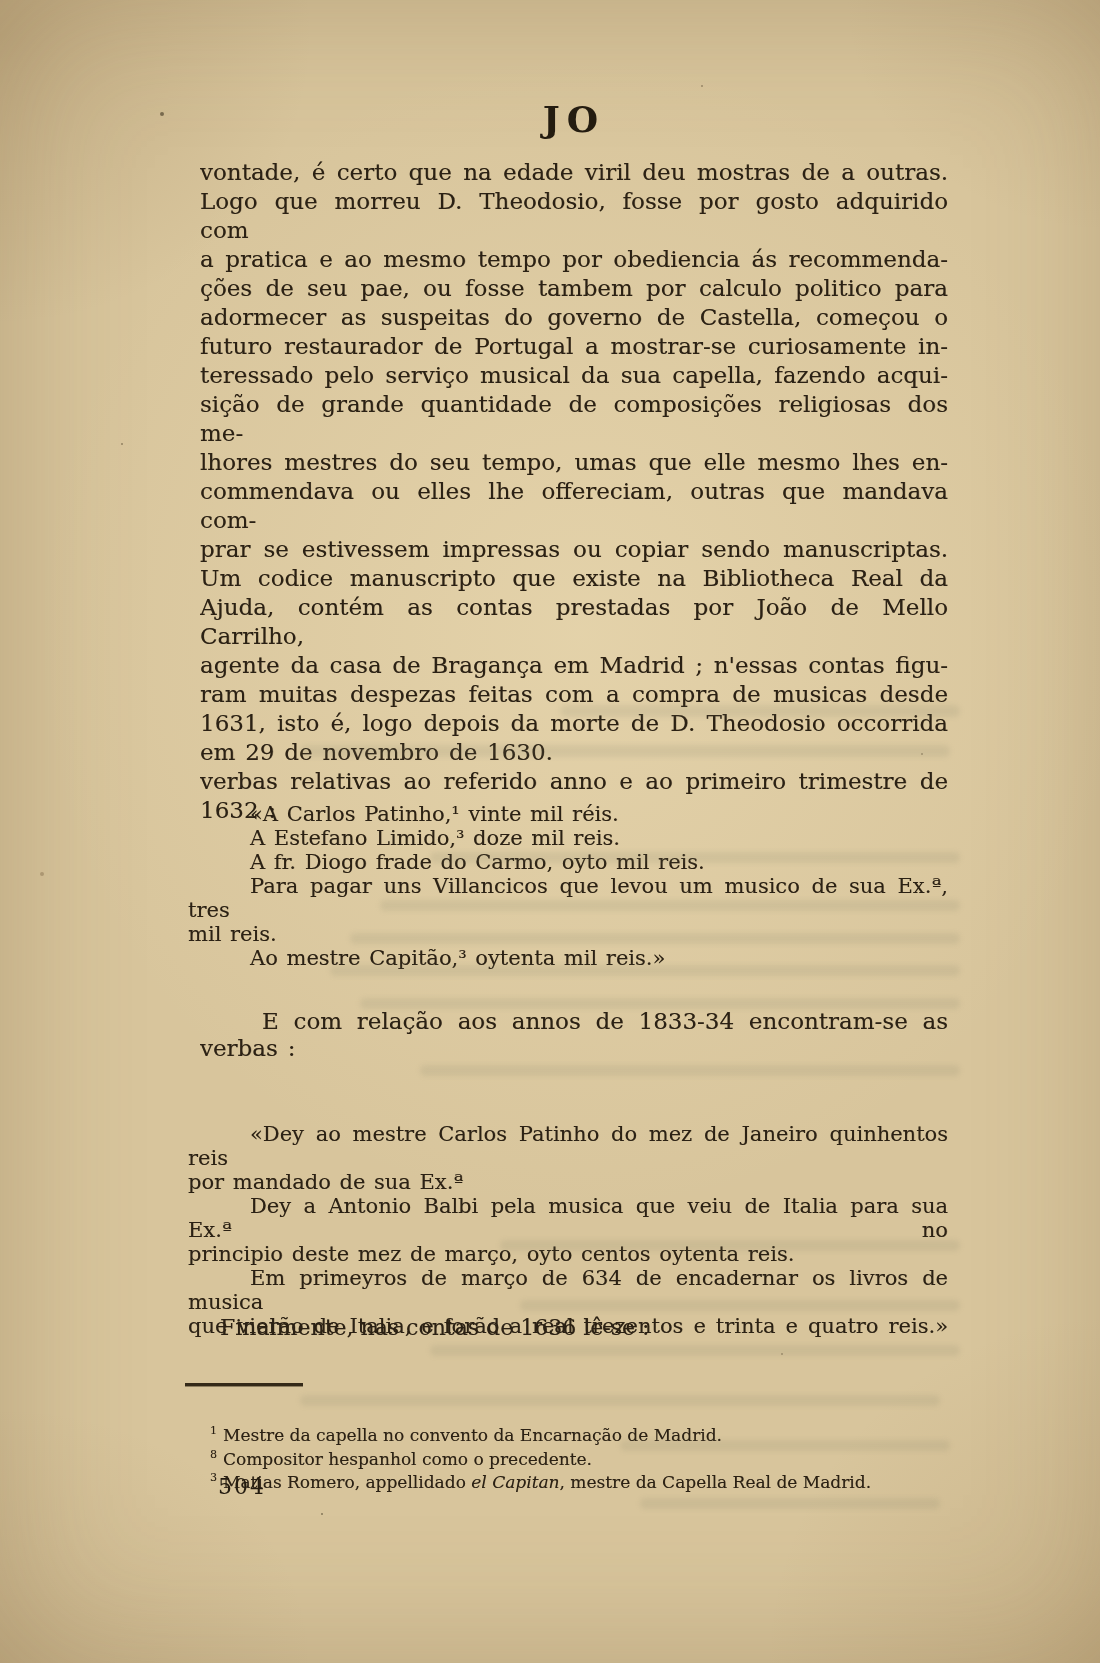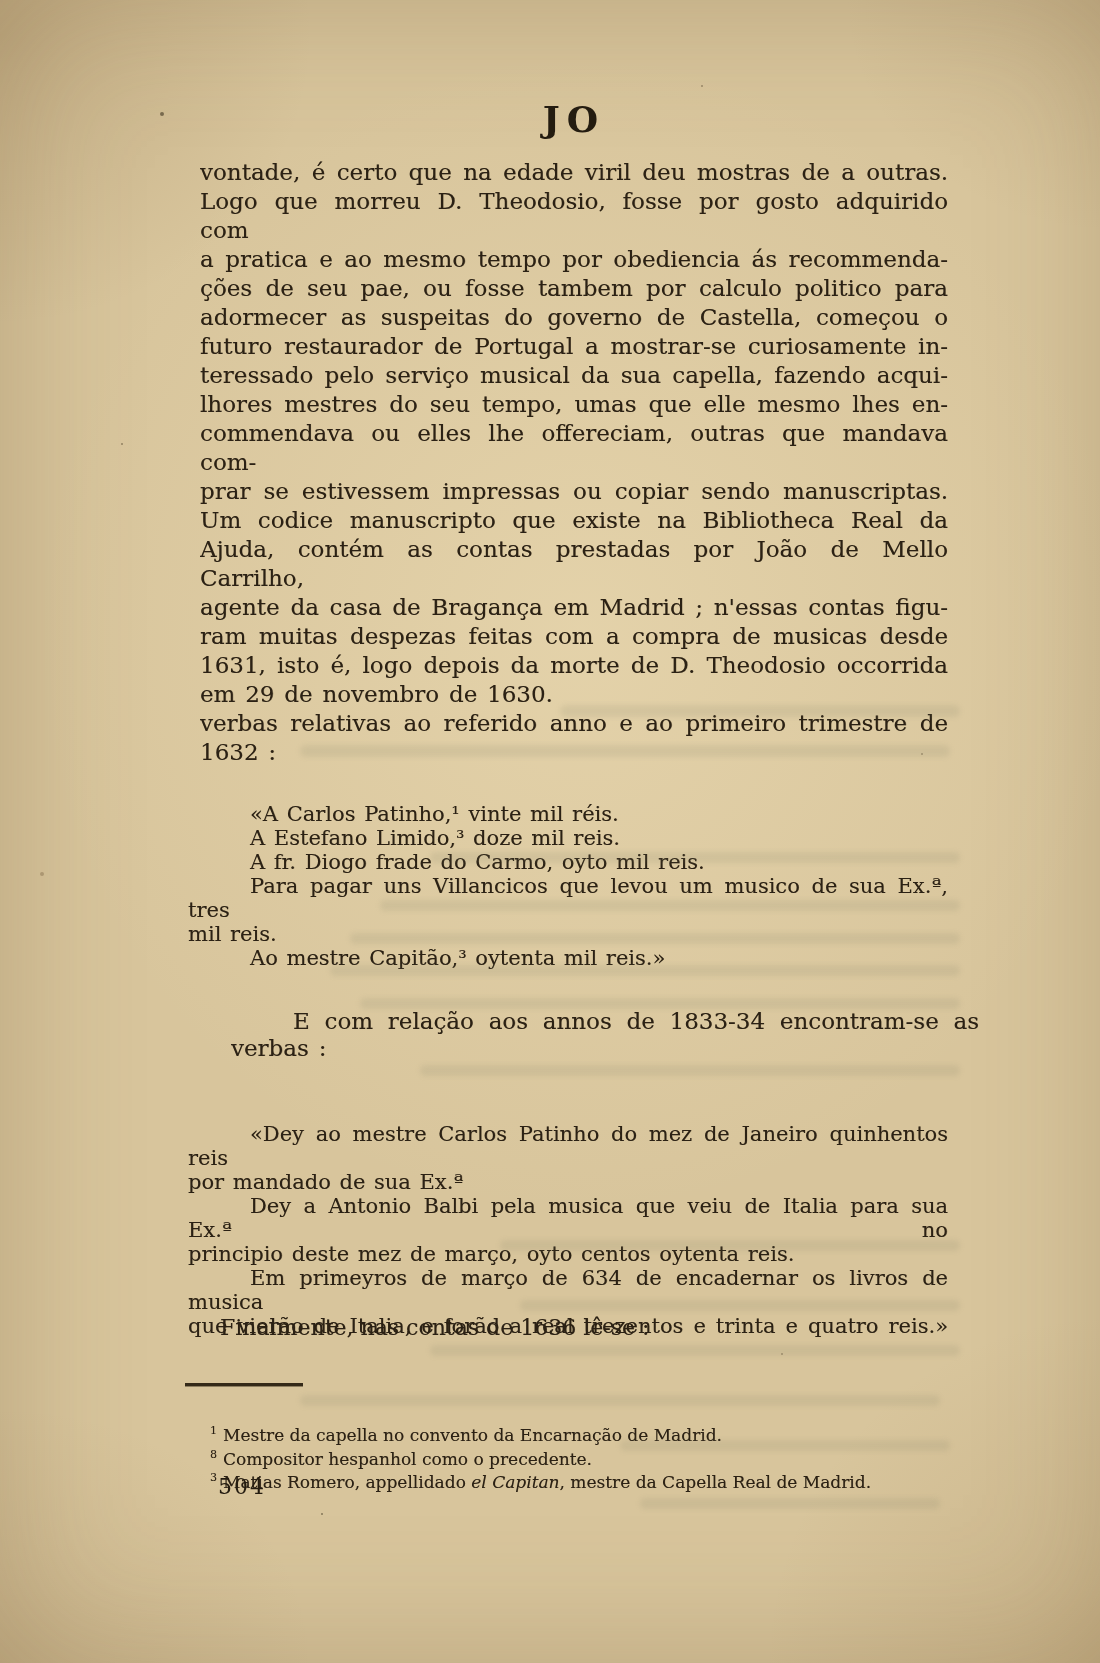--- a/index.html
+++ b/index.html
@@ -75,20 +75,21 @@
   <div class="hdr">JO</div>
 
   <div class="col body-txt" style="top:158px;">
       <div class="ln j">vontade, é certo que na edade viril deu mostras de a outras.</div>
       <div class="ln j">Logo que morreu D. Theodosio, fosse por gosto adquirido com</div>
       <div class="ln j">a pratica e ao mesmo tempo por obediencia ás recommenda-</div>
       <div class="ln j">ções de seu pae, ou fosse tambem por calculo politico para</div>
       <div class="ln j">adormecer as suspeitas do governo de Castella, começou o</div>
       <div class="ln j">futuro restaurador de Portugal a mostrar-se curiosamente in-</div>
       <div class="ln j">teressado pelo serviço musical da sua capella, fazendo acqui-</div>
+      <div class="ln j">sição de grande quantidade de composições religiosas dos me-</div>
       <div class="ln j">lhores mestres do seu tempo, umas que elle mesmo lhes en-</div>
       <div class="ln j">commendava ou elles lhe offereciam, outras que mandava com-</div>
       <div class="ln j">prar se estivessem impressas ou copiar sendo manuscriptas.</div>
       <div class="ln j">Um codice manuscripto que existe na Bibliotheca Real da</div>
       <div class="ln j">Ajuda, contém as contas prestadas por João de Mello Carrilho,</div>
       <div class="ln j">agente da casa de Bragança em Madrid ; n'essas contas figu-</div>
       <div class="ln j">ram muitas despezas feitas com a compra de musicas desde</div>
       <div class="ln j">1631, isto é, logo depois da morte de D. Theodosio occorrida</div>
       <div class="ln">em 29 de novembro de 1630.</div>
       <div class="ln j">verbas relativas ao referido anno e ao primeiro trimestre de</div>
@@ -97,21 +98,21 @@
 
   <div class="col quote-txt" style="top:802px; left:188px; width:760px;">
       <div class="ln ind">«A Carlos Patinho,¹ vinte mil réis.</div>
       <div class="ln ind">A Estefano Limido,³ doze mil reis.</div>
       <div class="ln ind">A fr. Diogo frade do Carmo, oyto mil reis.</div>
       <div class="ln j ind">Para pagar uns Villancicos que levou um musico de sua Ex.ª, tres</div>
       <div class="ln">mil reis.</div>
       <div class="ln ind">Ao mestre Capitão,³ oytenta mil reis.»</div>
     </div>
 
-  <div class="col body-txt between" style="top:1008px;margin-left:31px;">
+  <div class="col body-txt between" style="top:1008px;">
       <div class="ln j ind">E com relação aos annos de 1833-34 encontram-se as</div>
       <div class="ln">verbas :</div>
     </div>
 
   <div class="col quote-txt" style="top:1122px; left:188px; width:760px;">
       <div class="ln j ind">«Dey ao mestre Carlos Patinho do mez de Janeiro quinhentos reis</div>
       <div class="ln">por mandado de sua Ex.ª</div>
       <div class="ln j ind">Dey a Antonio Balbi pela musica que veiu de Italia para sua Ex.ª no</div>
       <div class="ln">principio deste mez de março, oyto centos oytenta reis.</div>
       <div class="ln j ind">Em primeyros de março de 634 de encadernar os livros de musica</div>

